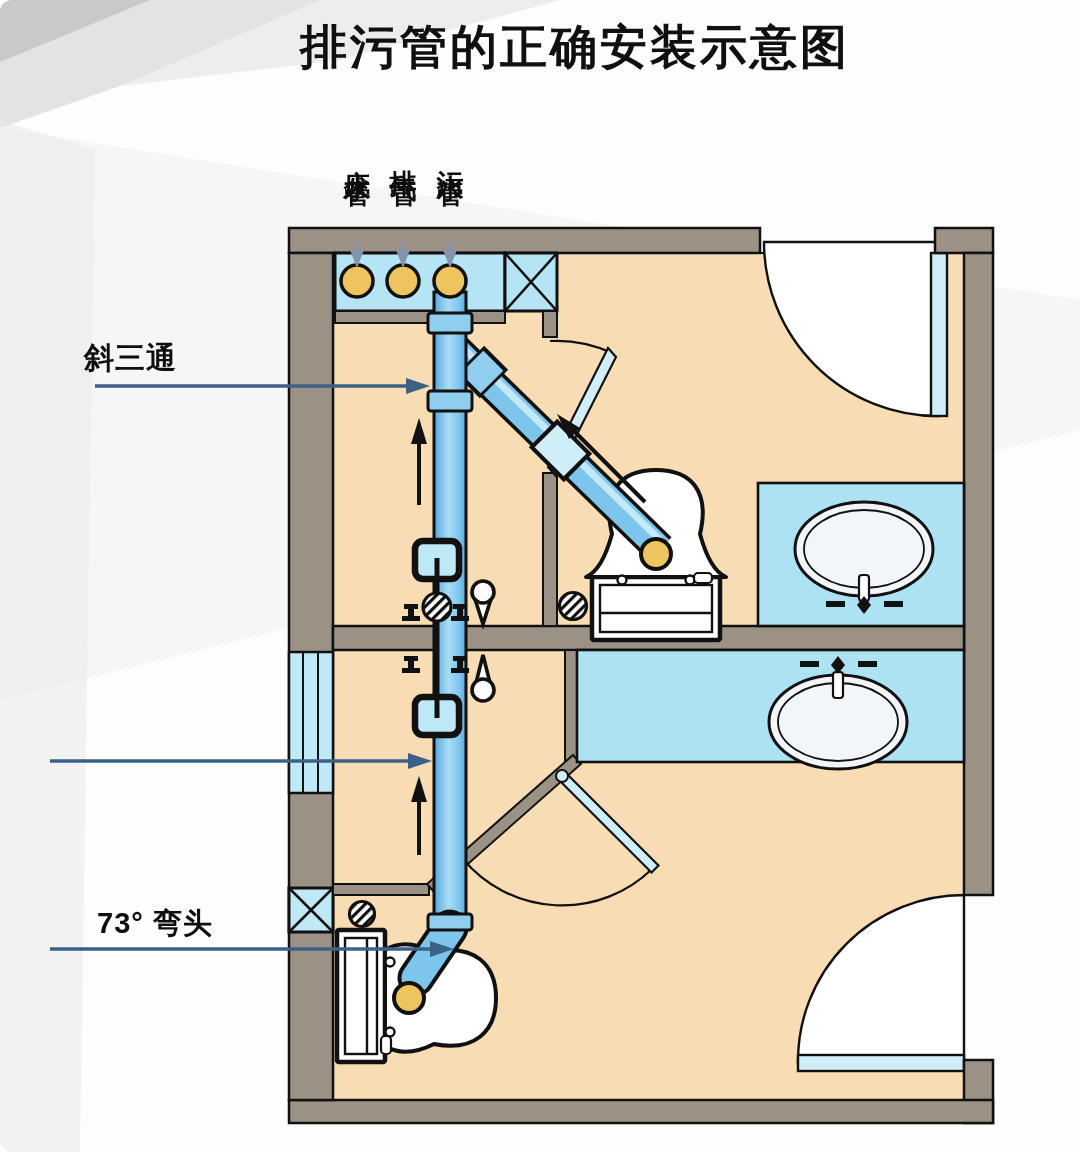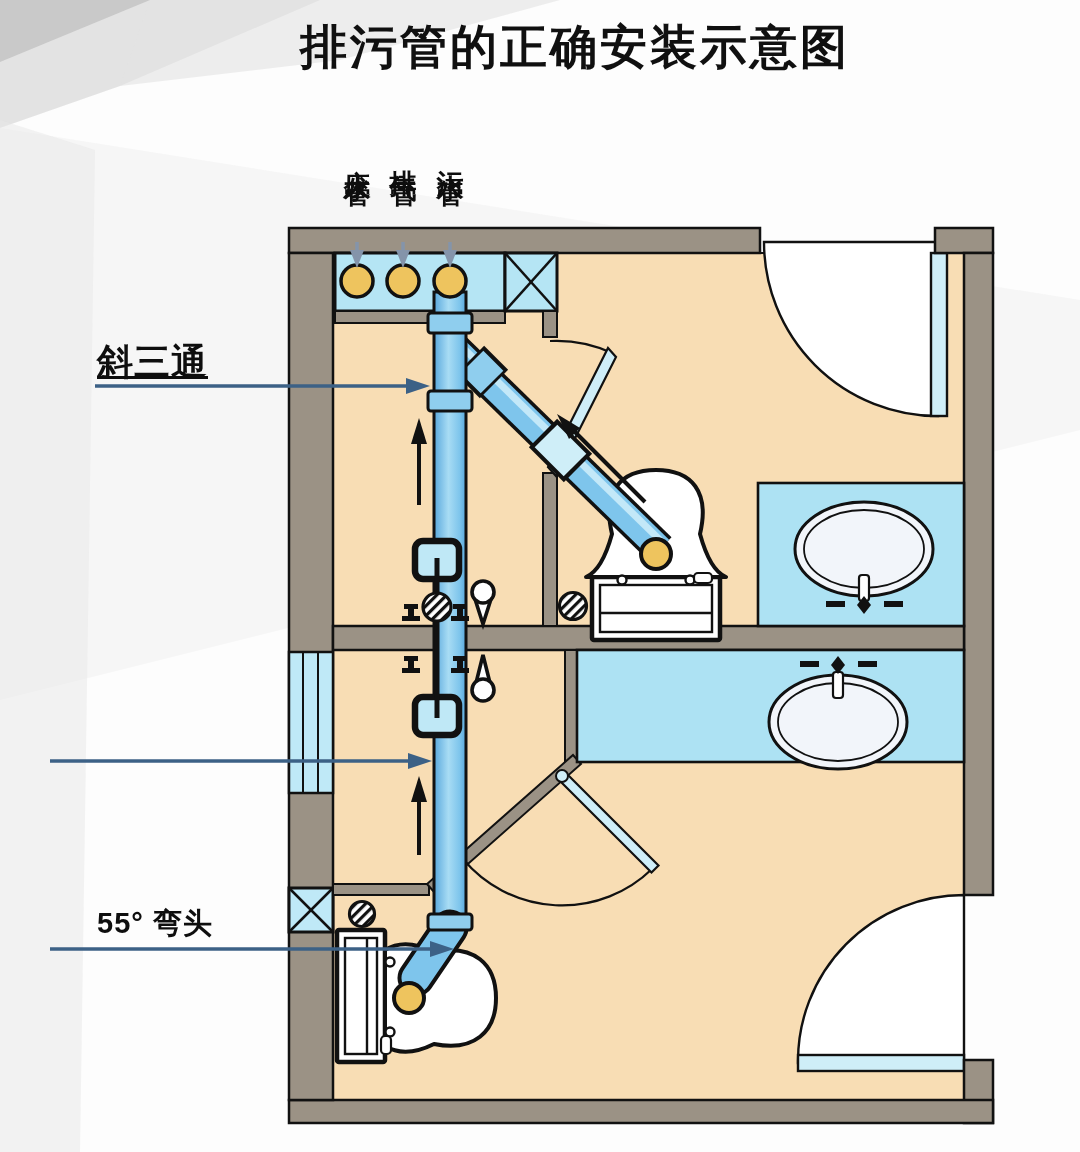--- a/index.html
+++ b/index.html
@@ -1,28 +1,29 @@
 <!DOCTYPE html>
 <html><head>
 <meta charset="utf-8">
 <style>
   html,body{margin:0;padding:0;background:#ffffff;}
   .stage{
     position:relative;width:1080px;height:1152px;overflow:hidden;
     background:#fdfdfd;
     font-family:"Liberation Sans","DejaVu Sans",sans-serif;
+    border-radius:12px;
   }
   .stage svg{position:absolute;left:0;top:0;}
   .overlay{position:absolute;color:#0e0e0e;white-space:nowrap;}
   .title{
     left:0;width:1150px;top:16px;text-align:center;
     font-size:47px;font-weight:900;letter-spacing:3px;color:#101010;
   }
   .hlabel{font-size:29px;font-weight:600;letter-spacing:1px;}
-  .lbl-tee{left:97px;top:338px;font-size:36px;text-decoration:underline;}
+  .lbl-tee{left:84px;top:338px;font-size:30px;}
   .lbl-pvc{left:93px;top:714px;}
   .lbl-elbow{left:97px;top:904px;}
   .vlabel{
     writing-mode:vertical-rl;text-orientation:upright;
     font-size:27px;font-weight:700;letter-spacing:5px;line-height:30px;
     top:148px;width:30px;text-align:left;
   }
   .v1{left:342px;} .v2{left:388px;} .v3{left:435px;}
 </style>
 </head>
@@ -252,14 +253,14 @@
   </g>
 </svg>
 
   <div class="overlay title">排污管的正确安装示意图</div>
 
   <div class="overlay vlabel v1">废水管</div>
   <div class="overlay vlabel v2">排气管</div>
   <div class="overlay vlabel v3">污水管</div>
 
   <div class="overlay hlabel lbl-tee">斜三通</div>
-  <div class="overlay hlabel lbl-elbow">55° 弯头</div>
+  <div class="overlay hlabel lbl-elbow">73° 弯头</div>
 </div>
 
 </body></html>

